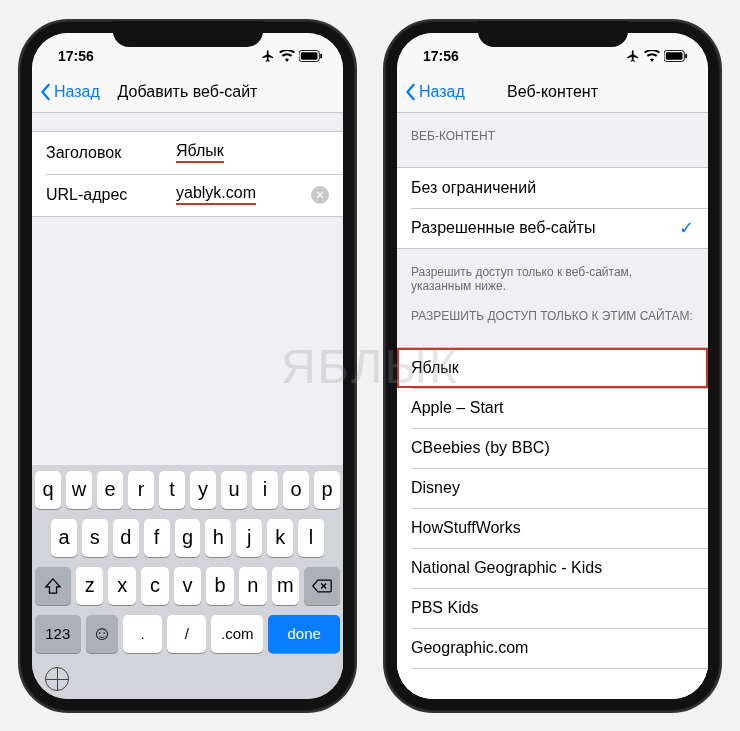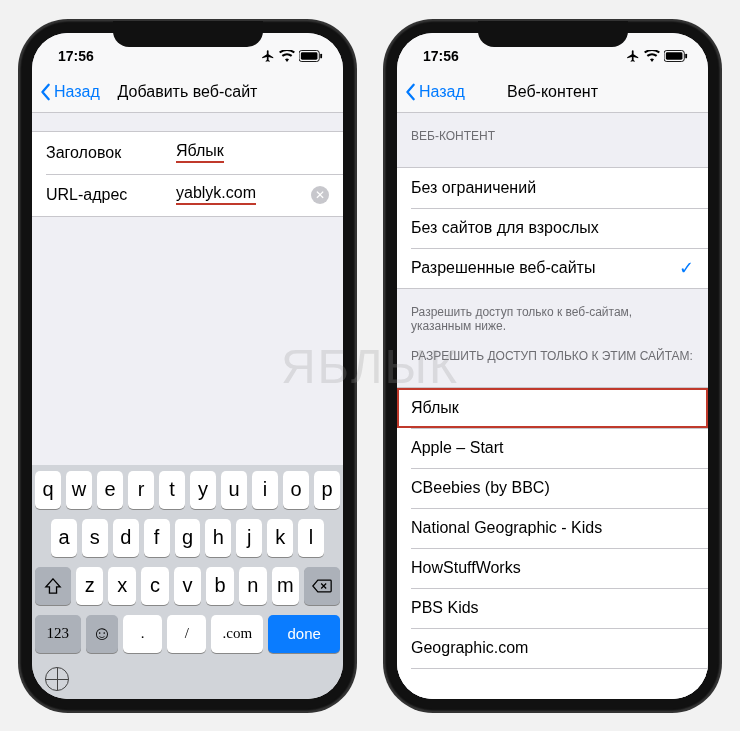--- a/index.html
+++ b/index.html
@@ -142,21 +142,21 @@
     color: #000;
   }
   .key.fn { background: #acb1b9; }
   .key.wide { flex: 1.3; }
   .key.done { background: #0a7cff; color: #fff; font-size: 15px; flex: 2.2; }
   .krow.r2 { padding: 0 16px; }
   .globe-row { display:flex; padding: 4px 10px 0; }
   .globe { width:24px; height:24px; border:1.5px solid #444; border-radius:50%; position:relative; }
   .globe::before { content:""; position:absolute; left:0; right:0; top:50%; height:1px; background:#444; }
   .globe::after { content:""; position:absolute; top:0; bottom:0; left:50%; width:1px; background:#444; }
-  .sm { font-size: 15px; font-family: Liberation Serif, serif; }
+  .sm { font-size: 15px; }
   .compact .row { min-height: 40px; }
 </style>
 </head>
 <body>
 
 <div class="watermark">ЯБЛЫК</div>
 
 <div class="phone">
   <div class="notch"></div>
   <div class="screen">
@@ -298,44 +298,44 @@
       </div>
       <div class="nav-title">Веб-контент</div>
     </div>
     <div class="content">
       <div class="group-header">ВЕБ-КОНТЕНТ</div>
       <div class="group">
         <div class="row">
             <span>Без ограничений</span>
           </div>
         <div class="row">
-            <span>Без сайтов для взрослых</span>
-          </div>
-        <div class="row">
             <span>Разрешенные веб-сайты</span>
             <span class="check">✓</span>
           </div>
       </div>
       <div class="group-footer">Разрешить доступ только к веб-сайтам, указанным ниже.</div>
       <div class="group-header">РАЗРЕШИТЬ ДОСТУП ТОЛЬКО К ЭТИМ САЙТАМ:</div>
       <div class="group">
         <div class="row highlight-row">
             <span>Яблык</span>
           </div>
         <div class="row">
             <span>Apple – Start</span>
           </div>
         <div class="row">
             <span>CBeebies (by BBC)</span>
           </div>
         <div class="row">
+            <span>Disney</span>
+          </div>
+        <div class="row">
+            <span>HowStuffWorks</span>
+          </div>
+        <div class="row">
             <span>National Geographic - Kids</span>
-          </div>
-        <div class="row">
-            <span>HowStuffWorks</span>
           </div>
         <div class="row">
             <span>PBS Kids</span>
           </div>
         <div class="row">
             <span>Geographic.com</span>
           </div>
         <div class="row"></div>
 
       </div>

